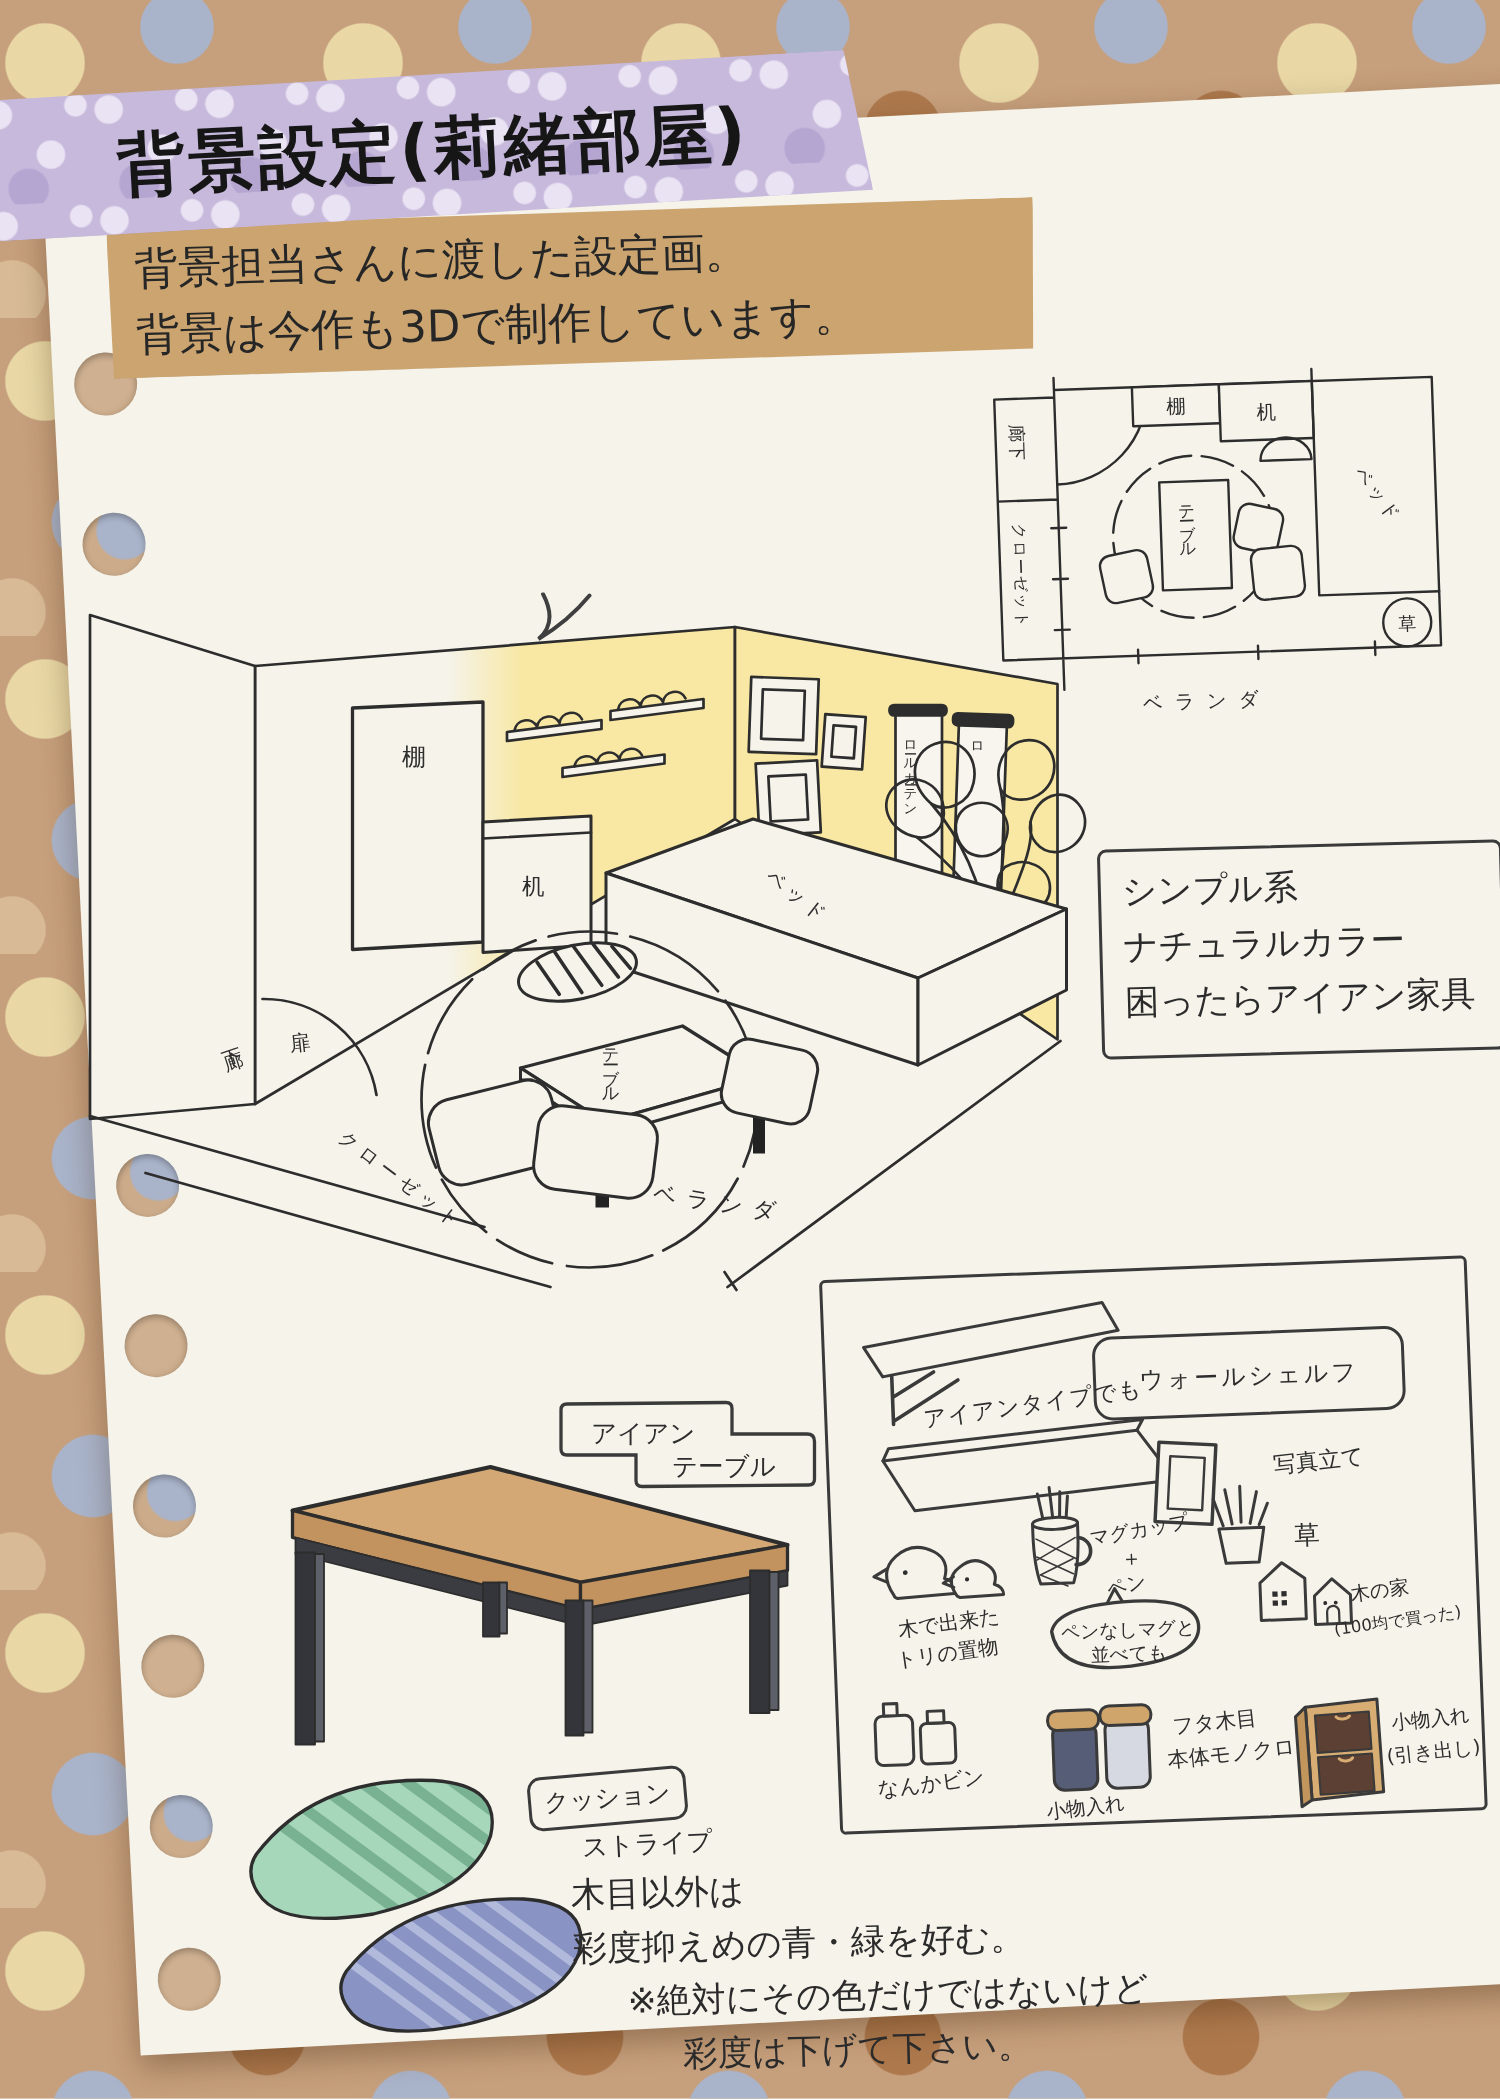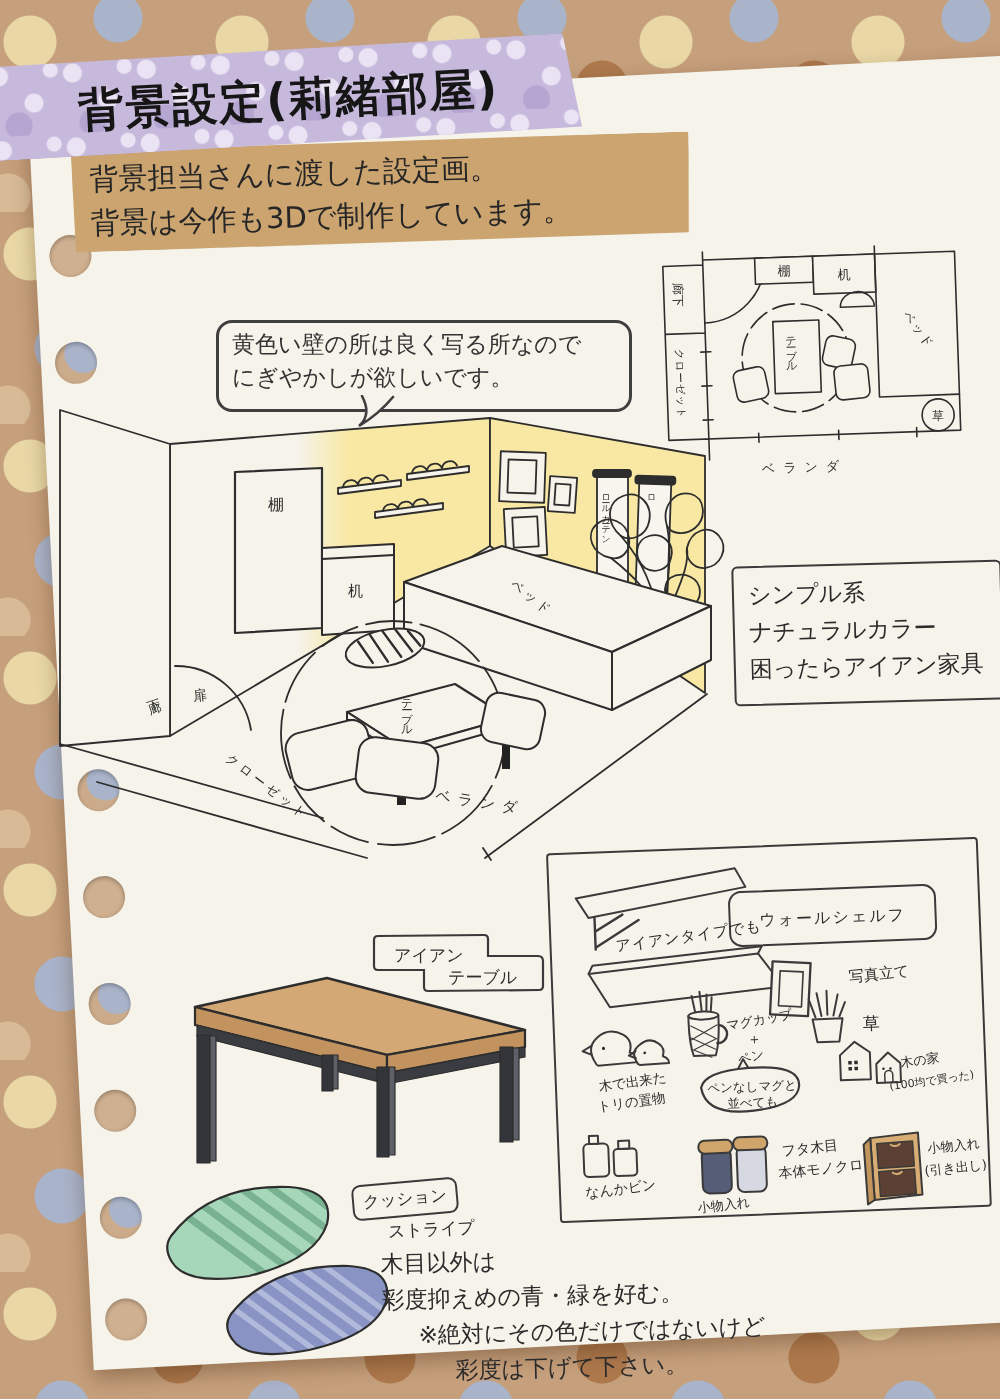--- a/index.html
+++ b/index.html
@@ -82,24 +82,20 @@
     <div id="title-text" class="abs">背景設定(莉緒部屋)</div>
   </div>
 
   <div id="intro-note" class="abs">
     <div class="txt">
       <div>背景担当さんに渡した設定画。</div>
       <div>背景は今作も3Dで制作しています。</div>
     </div>
   </div>
 
-  <div id="speech-bubble" class="abs">
-    <div>黄色い壁の所は良く写る所なので</div>
-    <div>にぎやかしが欲しいです。</div>
-  </div>
   <svg id="bubble-tail" class="abs" width="48" height="36">
     <path d="M10,1 Q20,20 7,31 Q27,19 41,2" fill="#f5f3ea" stroke="#3f3f3f" stroke-width="2.6" stroke-linecap="round"></path>
   </svg>
 
   <svg class="abs svgpanel" style="left:646px;top:226px;transform:rotate(-2deg)" width="348" height="258" viewBox="0 0 348 258">
     <g stroke="#2d2d2d" stroke-width="1.6" fill="none" stroke-linecap="round" stroke-linejoin="round">
       <path d="M60,30 H312 M312,30 V209 M20,209 H312 M60,22 V230 M20,35 V209 M20,35 H60 M20,103 H60"></path>
       <path d="M55,122 H65 M55,156 H65 M55,190 H65 M110,205 V214 M190,205 V214 M268,205 V214"></path>
       <path d="M122,31 A62,62 0 0 1 60,93"></path>
       <rect x="112" y="30" width="58" height="26" fill="#f5f3ea"></rect>

